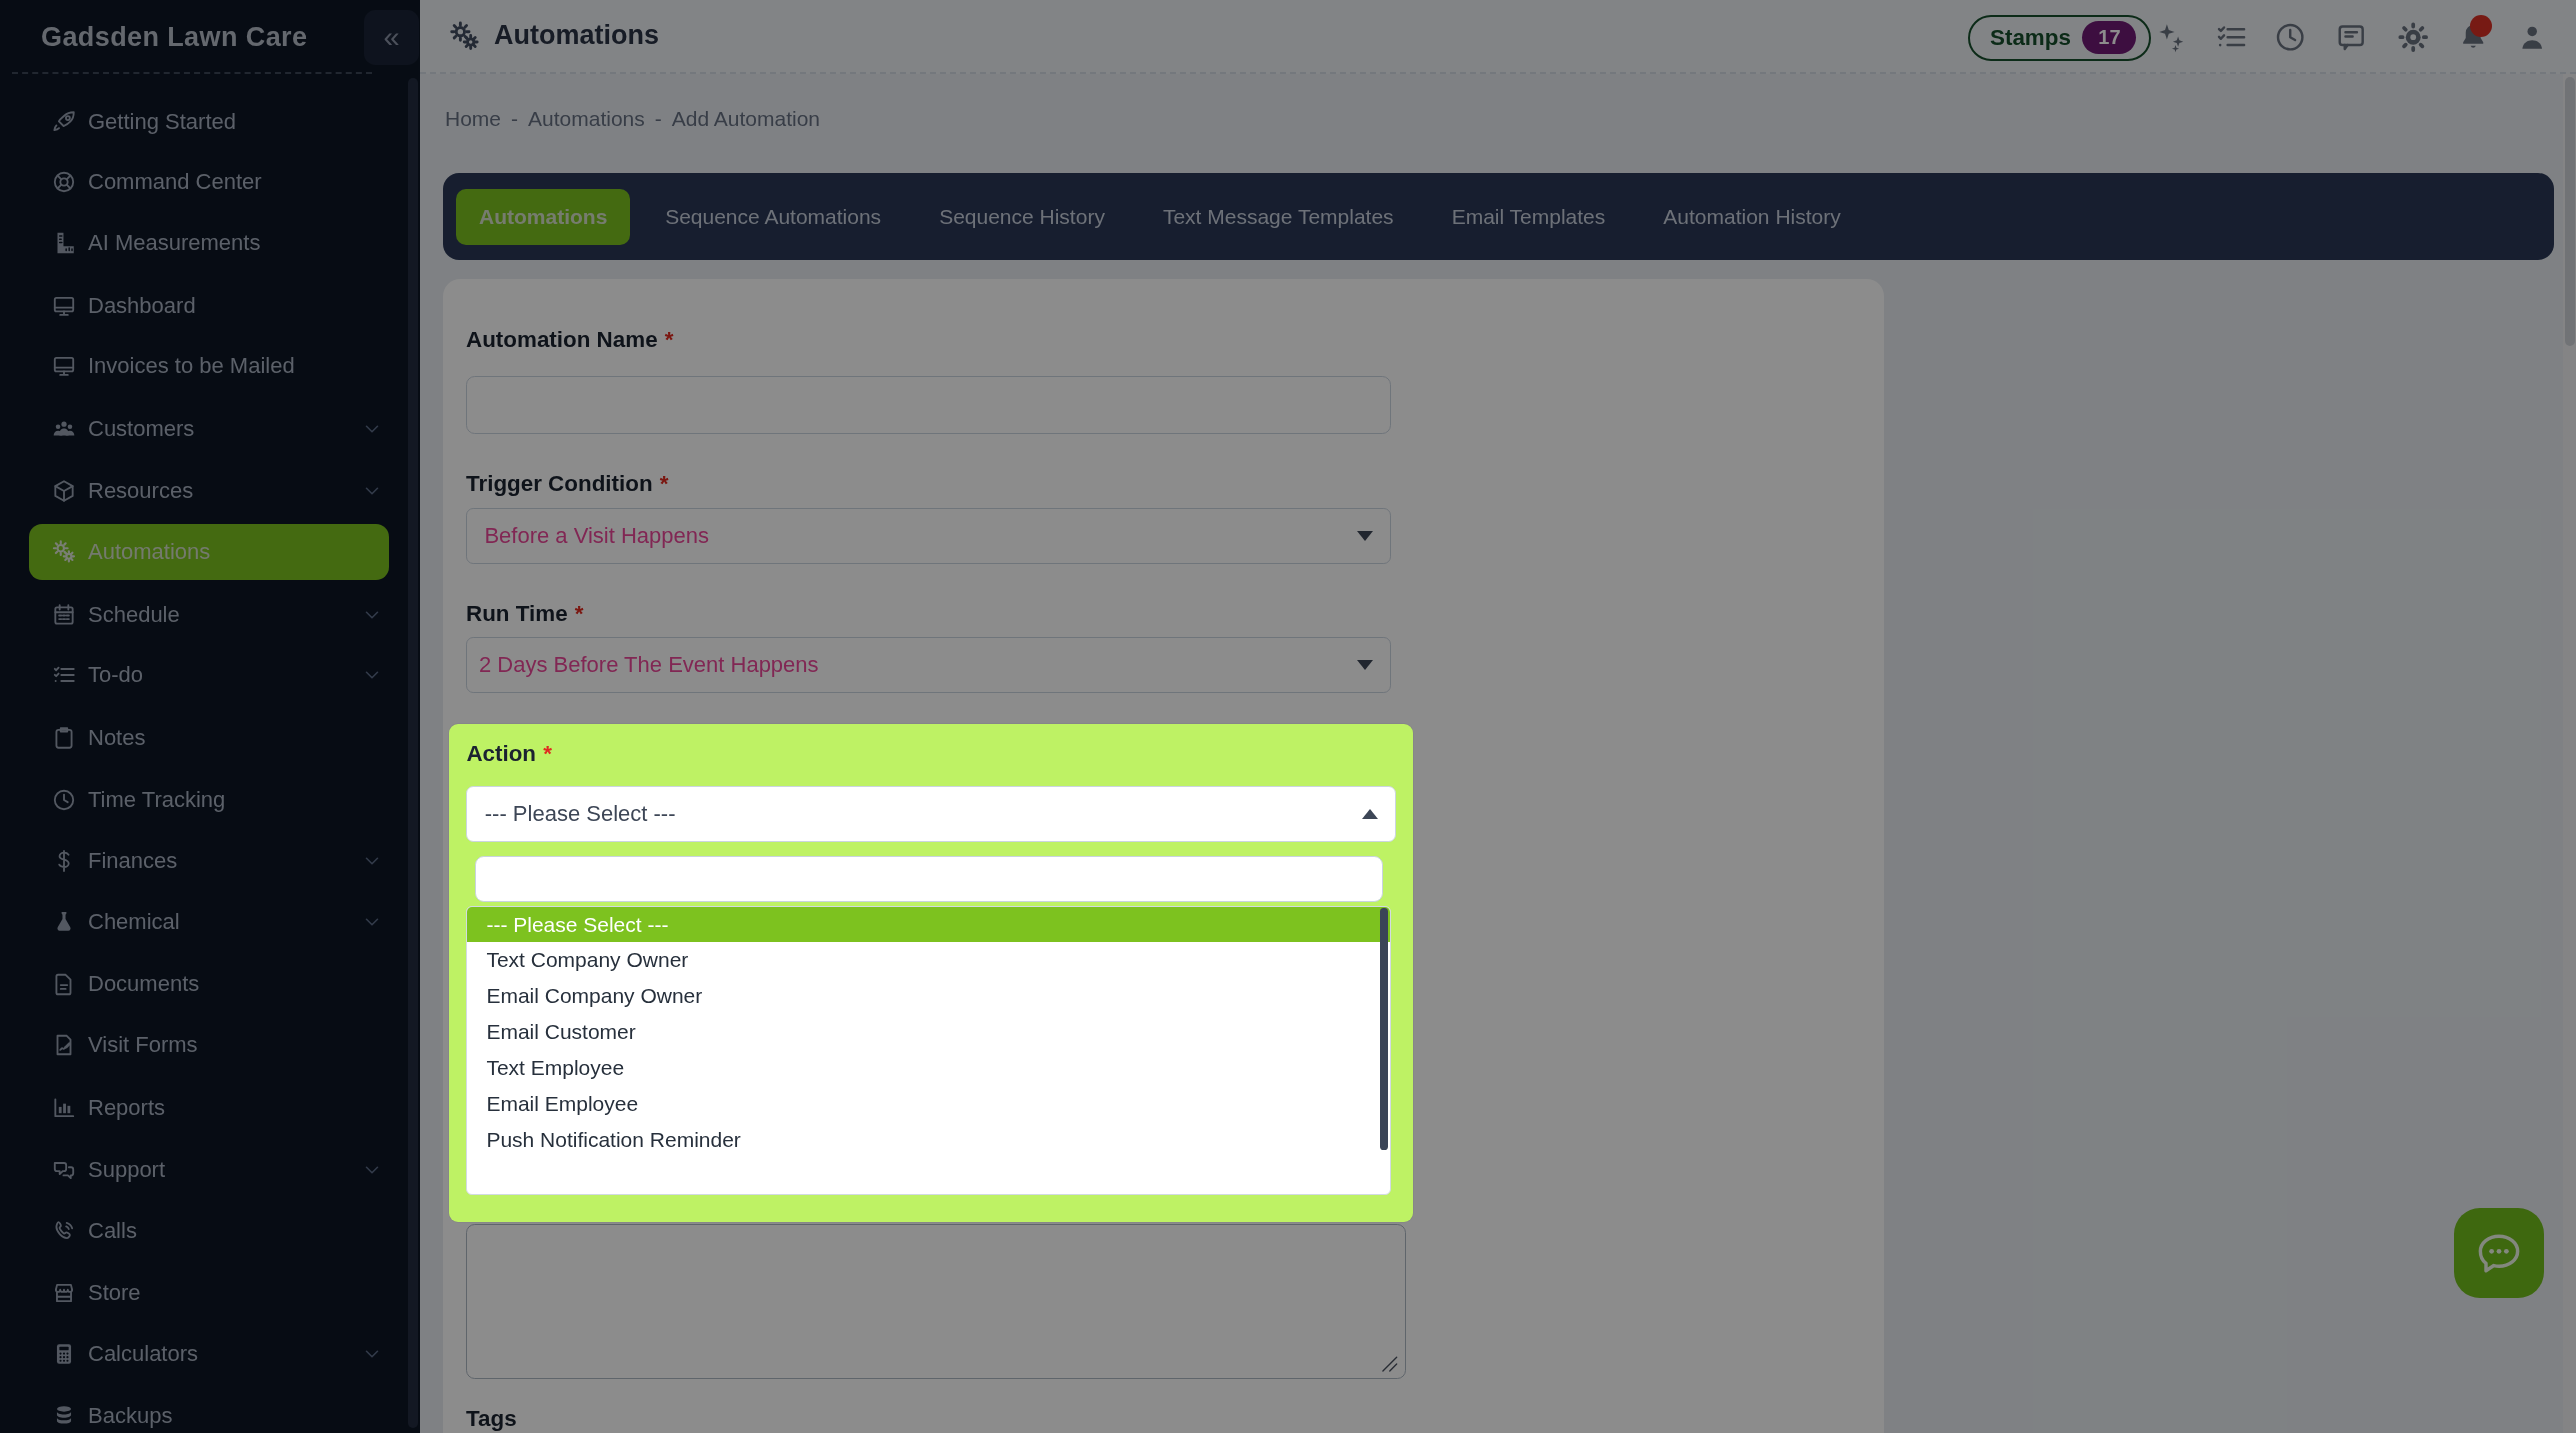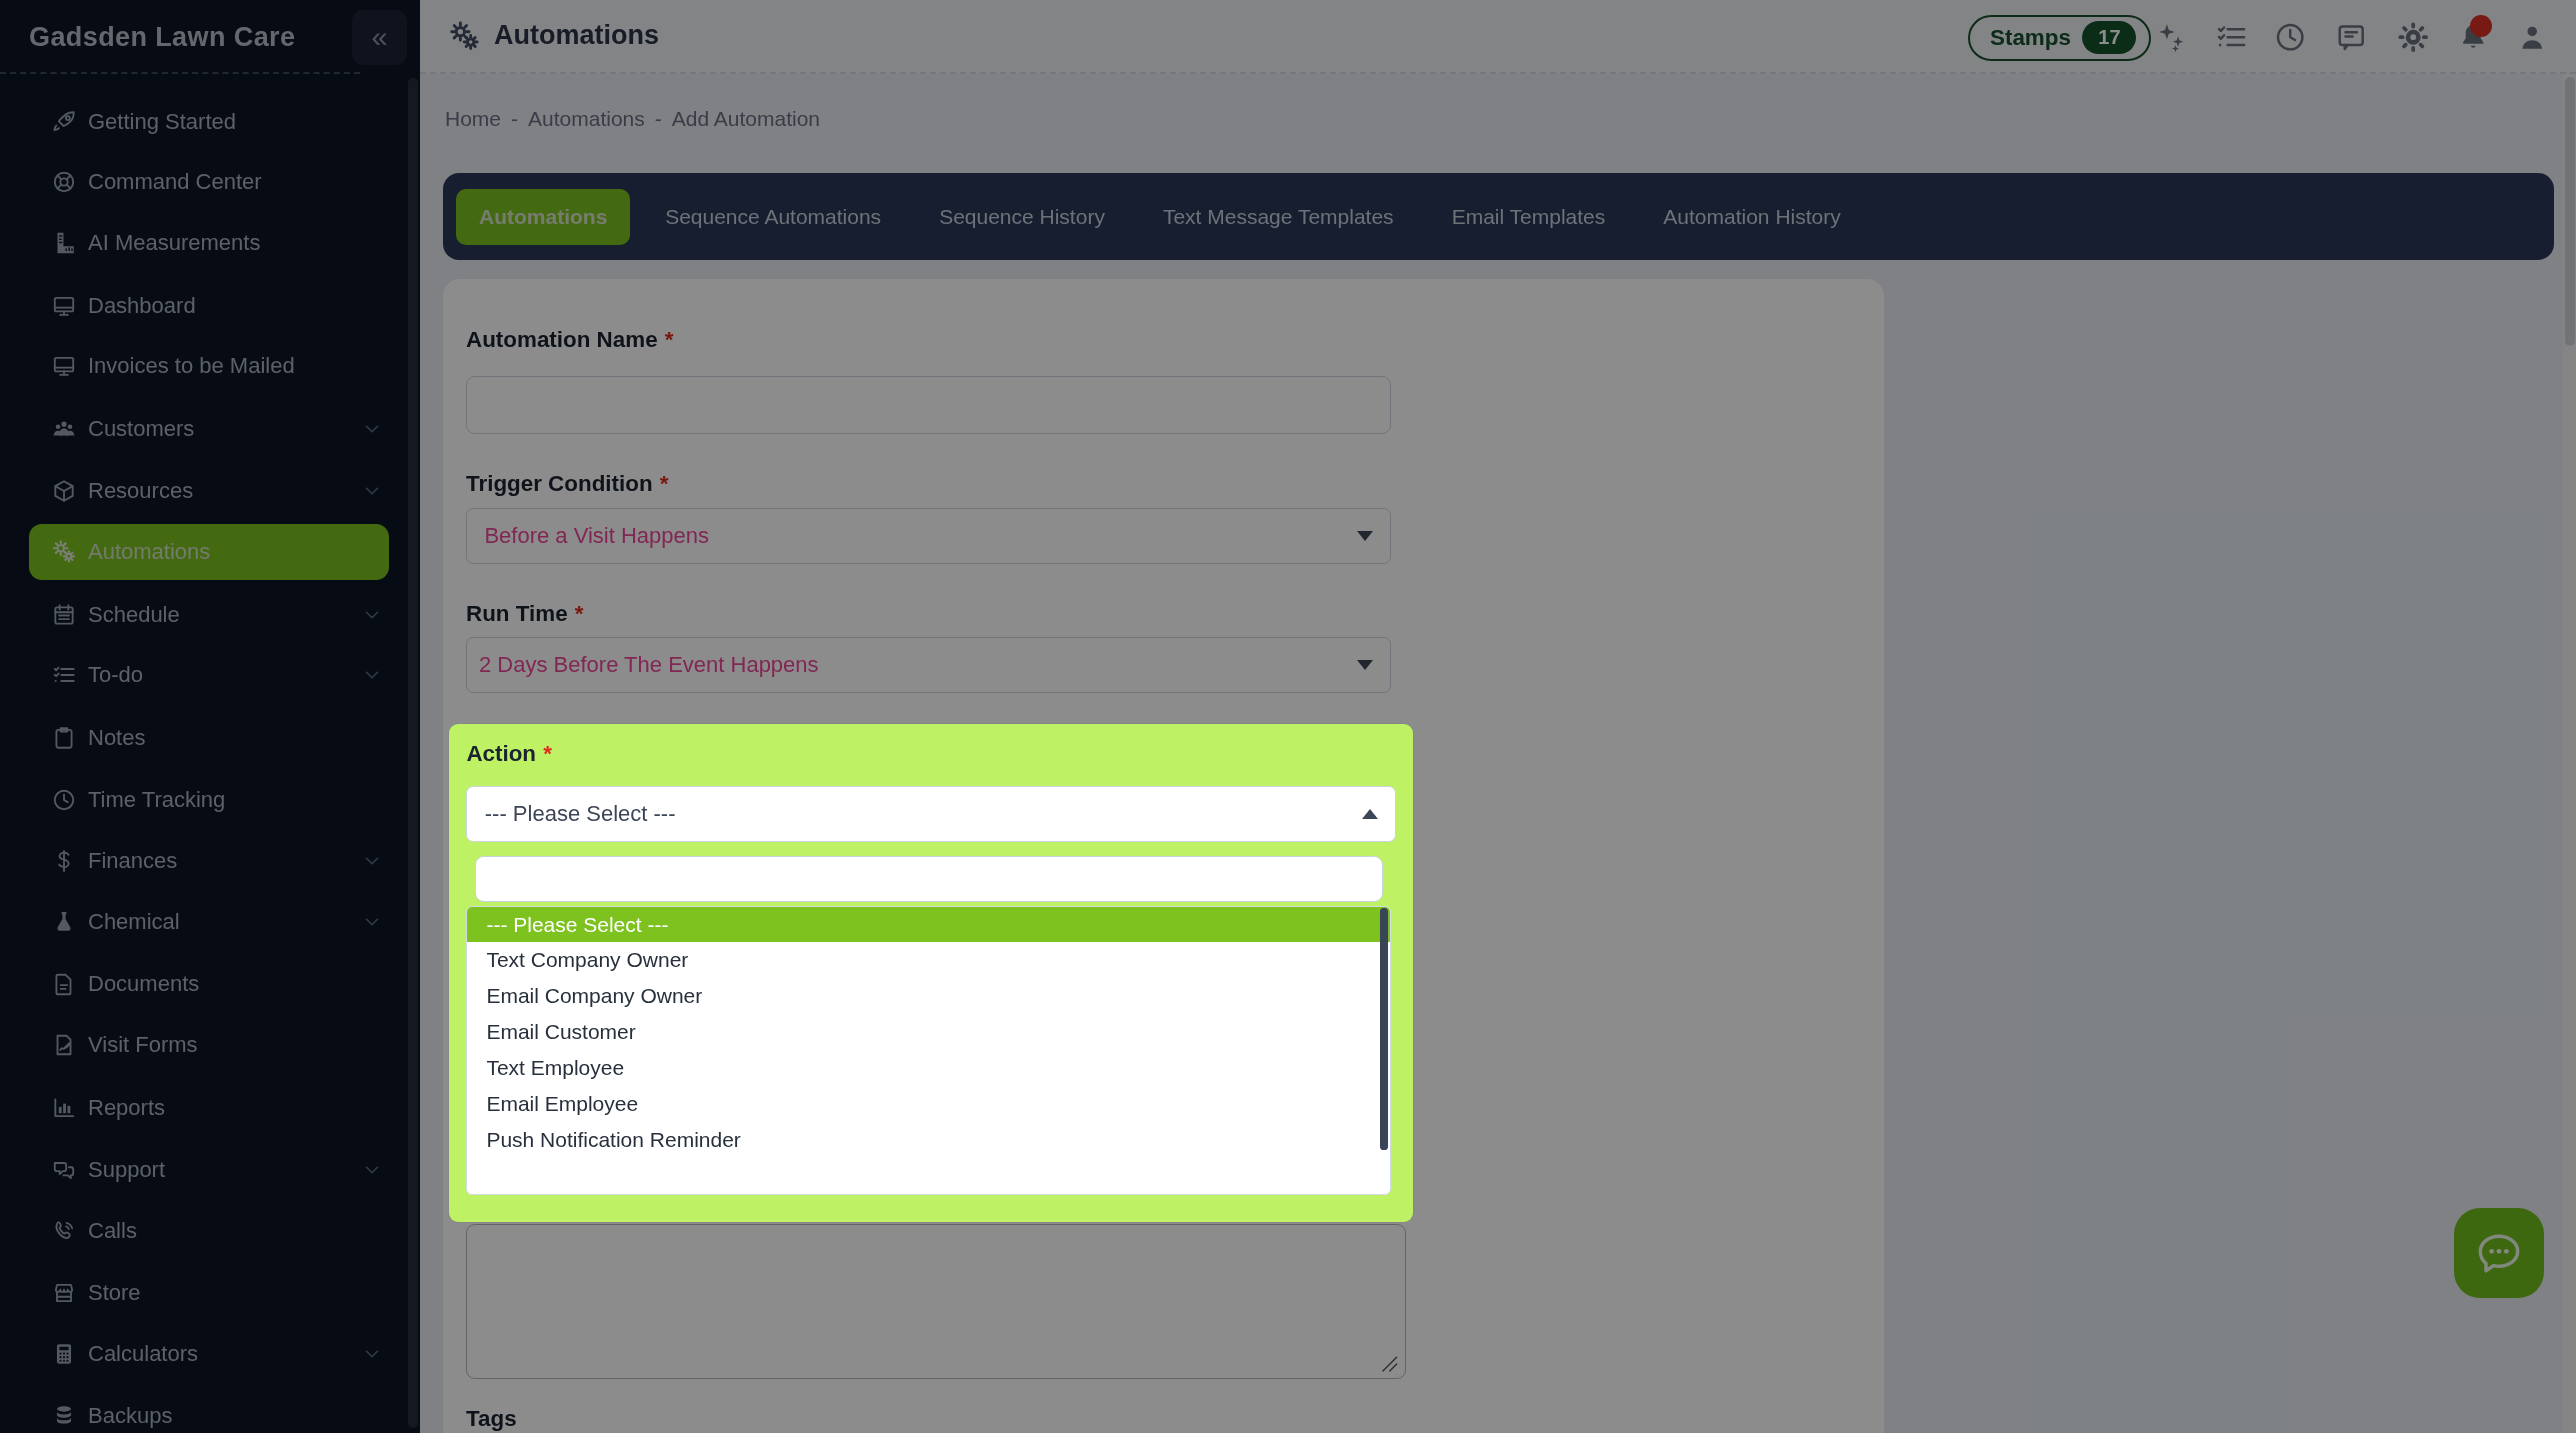--- a/index.html
+++ b/index.html
@@ -2,42 +2,42 @@
 <html style="font-size:11.6px"><head>
 <meta charset="utf-8">
 <style>
   * { margin:0; padding:0; box-sizing:border-box; }
   html,body { width:2576px; height:1434px; }
   body { font-family:"Liberation Sans", sans-serif; }
   .stage { position:relative; width:2576px; height:1434px; overflow:hidden; background:#e8ecf1; }
 
   
   .sidebar { position:absolute; left:0; top:0; width:420px; height:1434px; background:#0e1726; z-index:10; }
-  .logo-row { position:absolute; left:0; top:0; width:360px; height:74px; border-bottom:2.2px dashed rgba(148,163,184,.35); }
+  .logo-row { position:absolute; left:12px; top:0; width:360px; height:74px; border-bottom:2.2px dashed rgba(148,163,184,.35); }
   .logo { position:absolute; left:29px; top:22px; font-size:27px; font-weight:700; color:#b7bec9; letter-spacing:0.4px; }
   .collapse-btn { position:absolute; left:352px; top:10px; width:55px; height:55px; border:none; border-radius:11.6px;
     background:#1b2437; color:#8a93a6; font-size:29px; line-height:51px; text-align:center; cursor:pointer; font-family:inherit; }
   .side-scroll { position:absolute; right:2.2px; top:78px; bottom:5.8px; width:9.4px; border-radius:5px; background:#232d40; }
   .nav { position:absolute; left:0; top:74px; right:0; bottom:0; overflow:hidden; }
   .nav-item { position:absolute; left:0; width:420px; height:46px; color:#a7b0bf; cursor:pointer; }
   .nav-item .nicon { position:absolute; left:51px; top:50%; transform:translateY(-50%); width:26px; height:26px; color:#97a1b1; }
   .nav-item .nlabel { position:absolute; left:88px; top:50%; transform:translateY(-50%); font-size:22px; }
   .nav-item .chev { position:absolute; left:361px; top:50%; transform:translateY(-50%); width:22px; height:22px; color:#5d6c88; }
   .nav-item.active { left:29px; width:360px; height:56px; background:#7dc21f; border-radius:13px; color:#d3dec8; }
   .nav-item.active .nicon { left:22px; color:#dfe7d6; }
   .nav-item.active .nlabel { left:59px; }
 
   
   .topbar { position:absolute; left:420px; top:0; right:0; height:74px; background:#edf0f4; border-bottom:2.2px dashed rgba(148,163,184,.28); z-index:10; }
   .title-icon { position:absolute; left:27.5px; top:20px; width:33px; height:33px; color:#434e61; }
   .page-title { position:absolute; left:74px; top:20px; font-size:27px; font-weight:700; color:#2b3445; }
   .stamps-pill { position:absolute; left:1548px; top:14.5px; height:46px; display:flex; align-items:center; gap:11.6px; padding:0 13px 0 20px;
     border:2.2px solid #174f2c; border-radius:23px; background:transparent; color:#174f2c; font-size:22.4px; font-weight:700; font-family:inherit; cursor:pointer; }
   .stamps-badge { display:inline-flex; align-items:center; justify-content:center; min-width:54px; height:33px; border-radius:16.7px;
-    background:#14532d; color:#ffffff; font-size:20px; font-weight:700; }
+    background:#701a75; color:#ffffff; font-size:20px; font-weight:700; }
   .icon-btn { position:absolute; top:16px; width:43px; height:43px; border:none; background:transparent; color:#68717f; cursor:pointer; padding:4.3px; }
   .icon-btn svg { width:100%; height:100%; }
   .bell-dot { position:absolute; right:2.9px; top:-1.4px; width:22px; height:22px; border-radius:50%; background:#d93025; }
 
   
   .breadcrumb { position:absolute; left:445px; top:107px; font-size:21px; color:#667082; z-index:5; }
   .breadcrumb span { margin-right:10px; }
   .bc-item { cursor:pointer; }
   .tabbar { position:absolute; left:443px; top:173px; width:2111px; height:87px; background:#2a3857; border-radius:16px;
     display:flex; align-items:center; padding-left:13px; z-index:5; }

